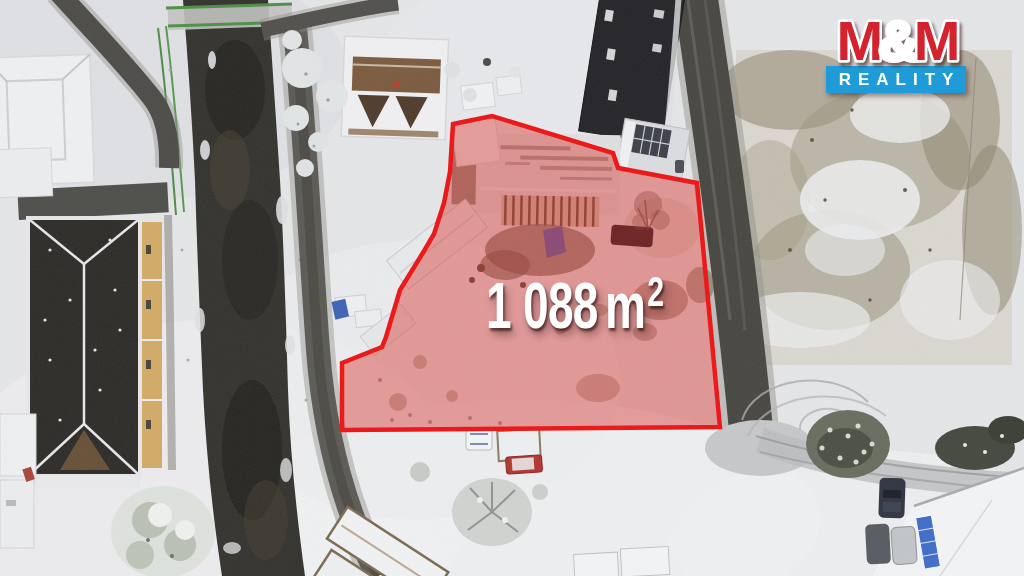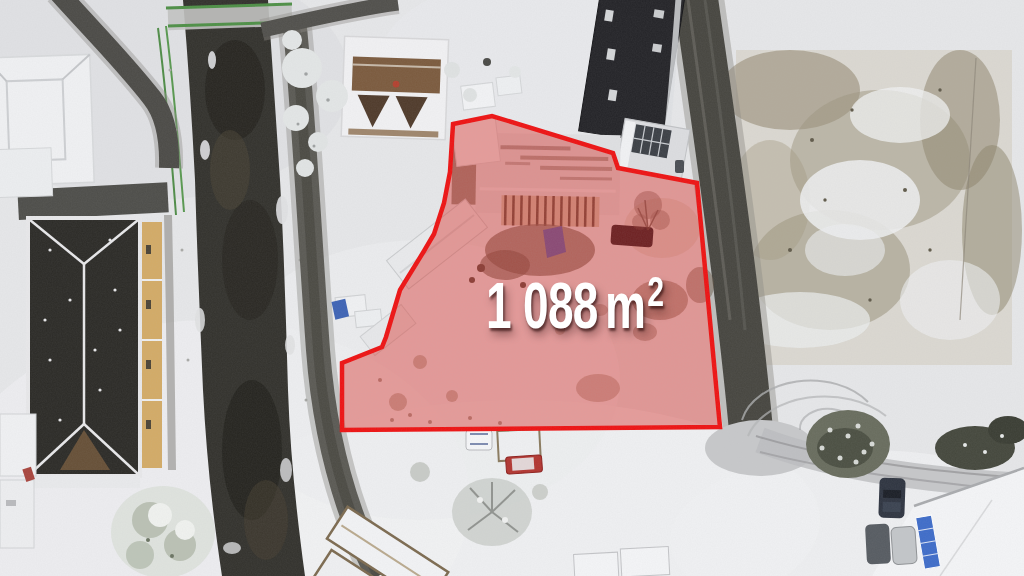--- a/index.html
+++ b/index.html
@@ -401,13 +401,26 @@
 
   <g>
     <polygon stroke-width="4.5" stroke-linejoin="miter" points="453,124 492,116 613,153 618,168 697,183 720,427 342,430 342,363 382,347 386,337 400,290 424,251 434,234 444,203 450,172" fill="#d9342c" fill-opacity="0.45" stroke="#ee1212"></polygon>
   </g>
 
   <rect x="0" y="0" width="1024" height="576" filter="url(#grain)"></rect>
 </svg>
 
 <div class="area-label"><span>1 088</span><span class="unit">m</span><span class="sup">2</span></div>
 
+<div class="logo">
+  <svg class="mm" width="140" height="62" viewBox="0 0 140 62">
+    <defs>
+      <filter id="logoShadow" x="-30%" y="-30%" width="160%" height="160%">
+        <feDropShadow dx="2.5" dy="3.5" stdDeviation="1.8" flood-color="#2a0000" flood-opacity="0.55"></feDropShadow>
+      </filter>
+    </defs>
+    <text x="70" y="50" text-anchor="middle" font-family="Liberation Sans, sans-serif" font-size="56" font-weight="bold" letter-spacing="-5" paint-order="stroke" stroke="#ffffff" stroke-width="5" stroke-linejoin="round" fill="#d4212d" filter="url(#logoShadow)"><tspan>M</tspan><tspan fill="#ffffff">&amp;</tspan><tspan>M</tspan></text>
+  </svg>
+  <div class="logo-bar">
+    <span>REALITY</span>
+  </div>
 </div>
+</div>
 
 </body></html>

